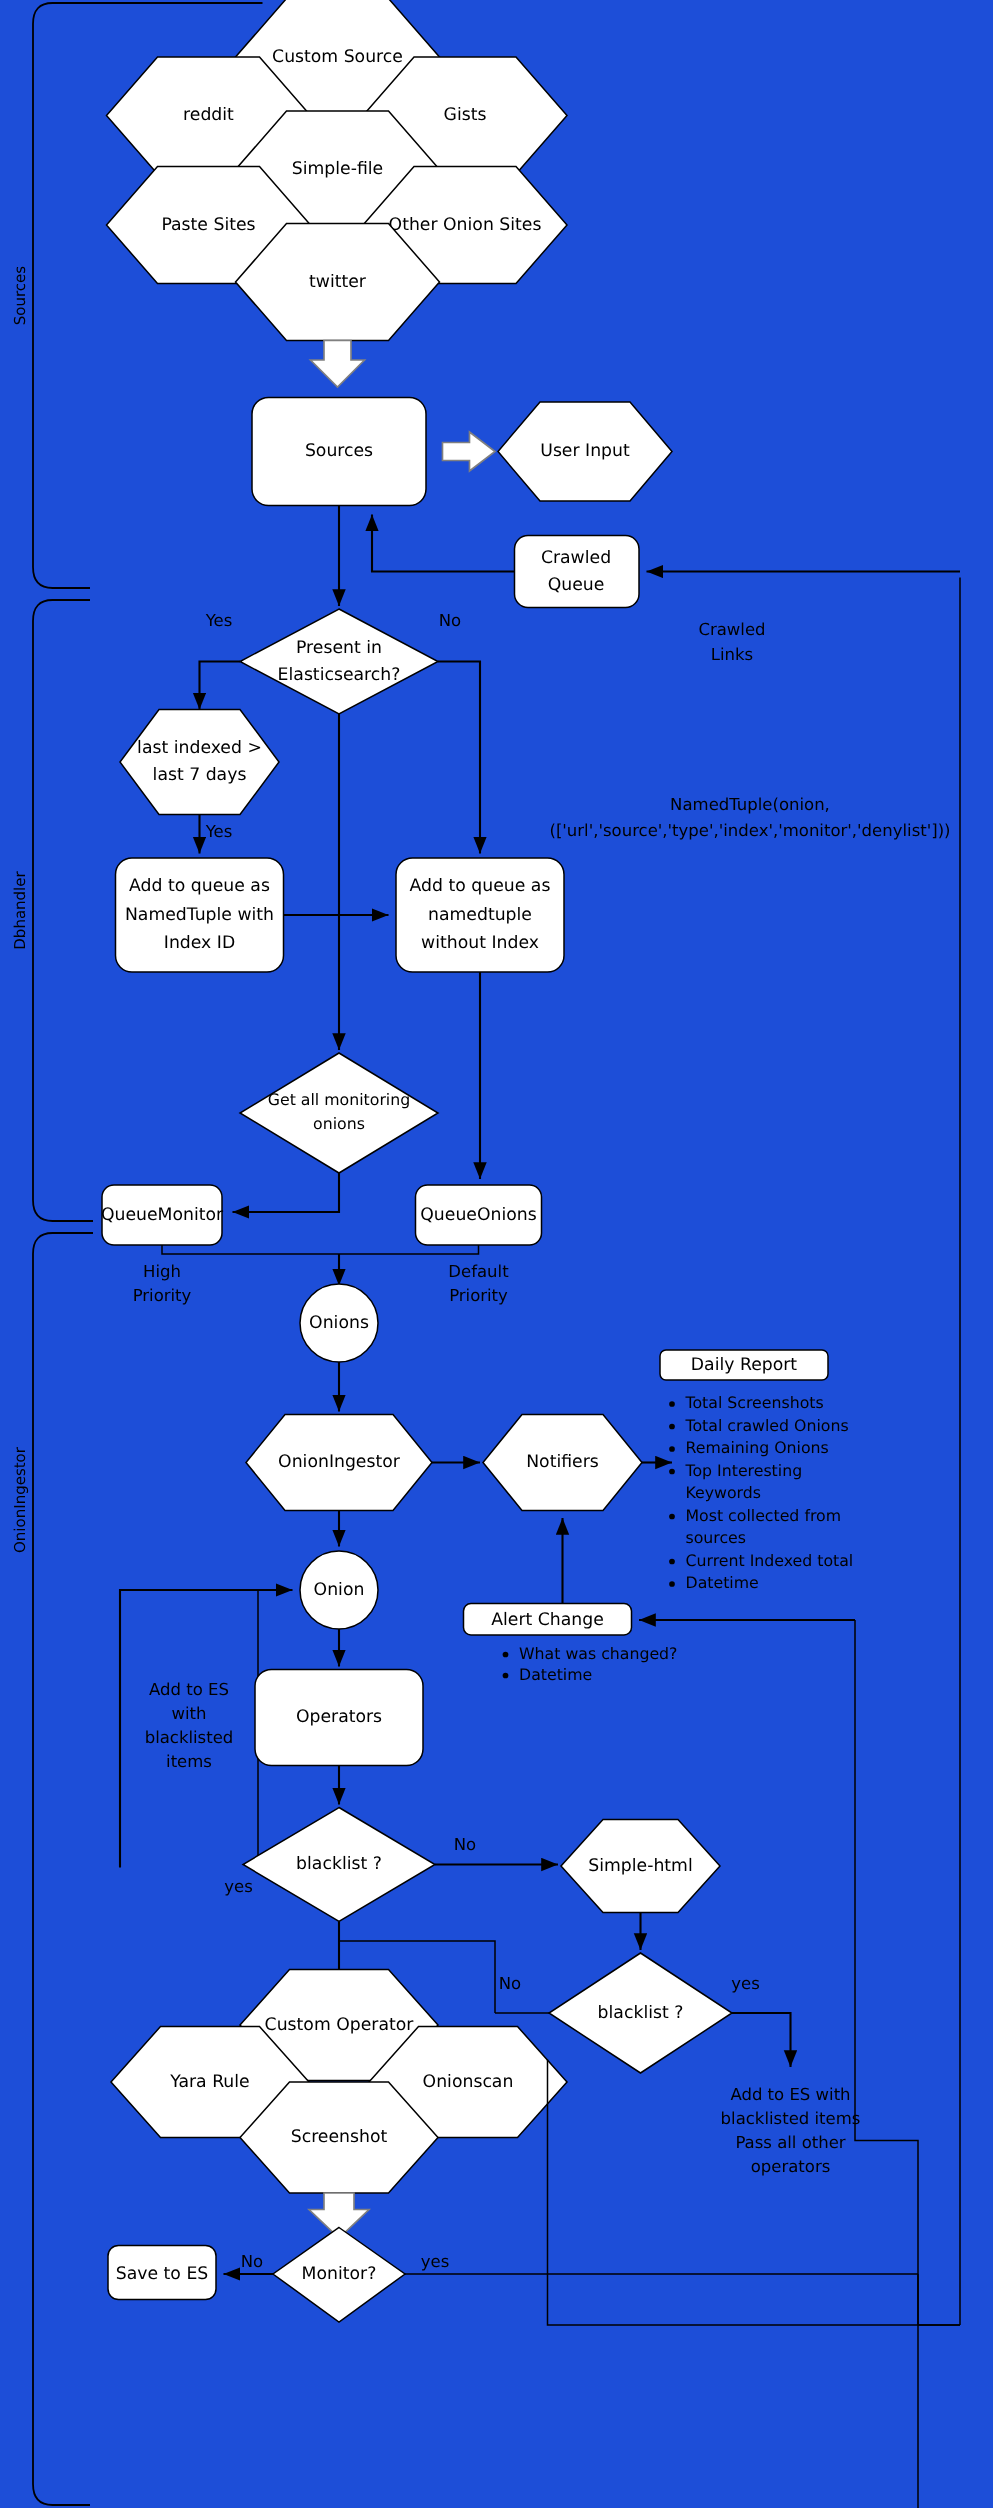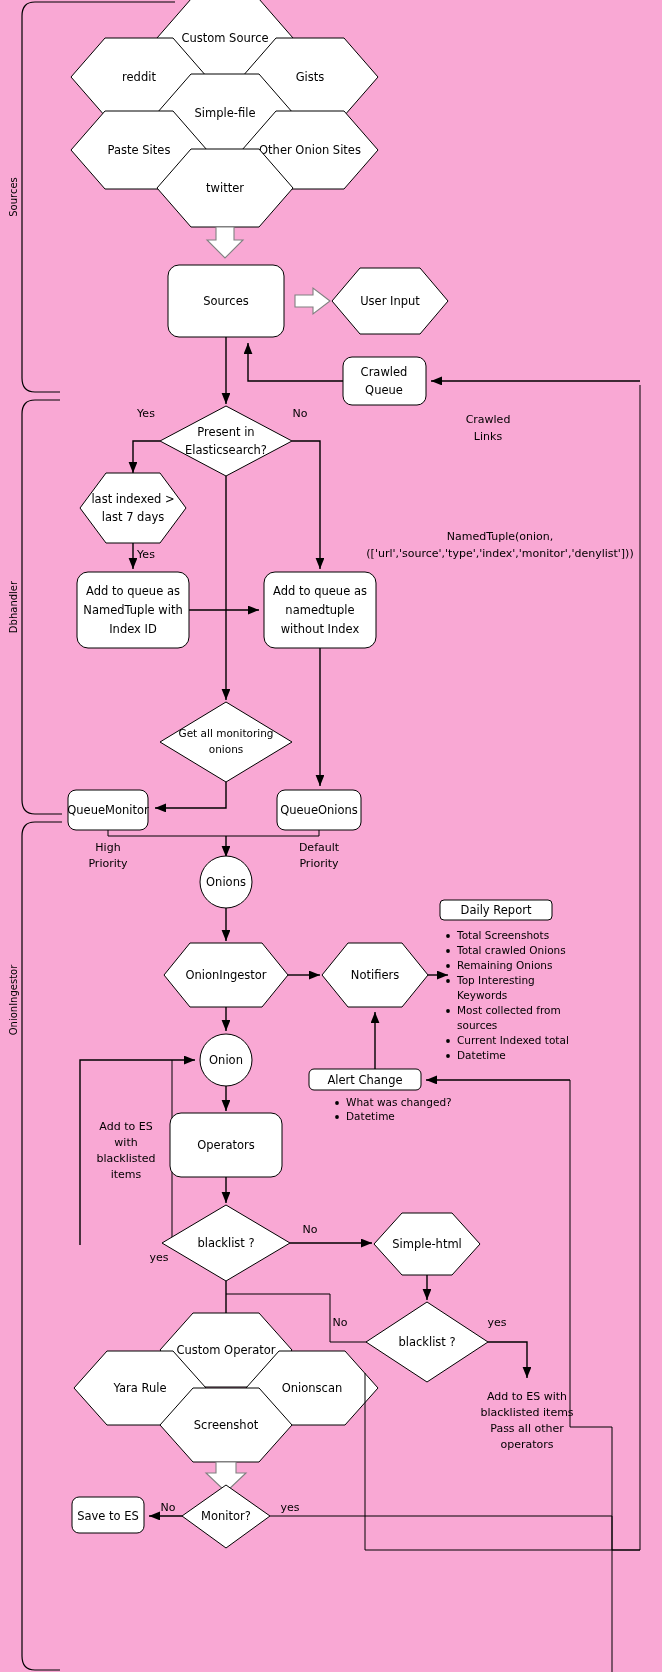--- a/index.html
+++ b/index.html
@@ -1,18 +1,18 @@
 <!DOCTYPE html>
 <html><head>
 <meta charset="utf-8">
 <style>
   html,body{margin:0;padding:0;background:#ffffff;}
   body{width:662px;height:1672px;overflow:hidden;
        font-family:"DejaVu Sans","Liberation Sans",sans-serif;}
-  #stage{position:relative;width:662px;height:1672px;background:#f9a8d4;}
+  #stage{position:relative;width:662px;height:1672px;background:#1d4ed8;}
   svg{display:block;}
   .shape{fill:#ffffff;stroke:#000000;stroke-width:1;}
   .arrowline{stroke:#000000;stroke-width:1.4;fill:none;}
   .thinline{stroke:#000000;stroke-width:1;fill:none;}
   .bracket{stroke:#000000;stroke-width:1.2;fill:none;}
   .blockarrow{fill:#ffffff;stroke:#808080;stroke-width:1.1;}
   .lbl{font-family:"DejaVu Sans","Liberation Sans",sans-serif;font-size:11px;fill:#000;}
   .lbl-sm{font-family:"DejaVu Sans","Liberation Sans",sans-serif;font-size:10.5px;fill:#000;}
   .lbl-node{font-family:"DejaVu Sans","Liberation Sans",sans-serif;font-size:11.5px;fill:#000;}
   .lbl-side{font-family:"DejaVu Sans","Liberation Sans",sans-serif;font-size:10px;fill:#000;}

